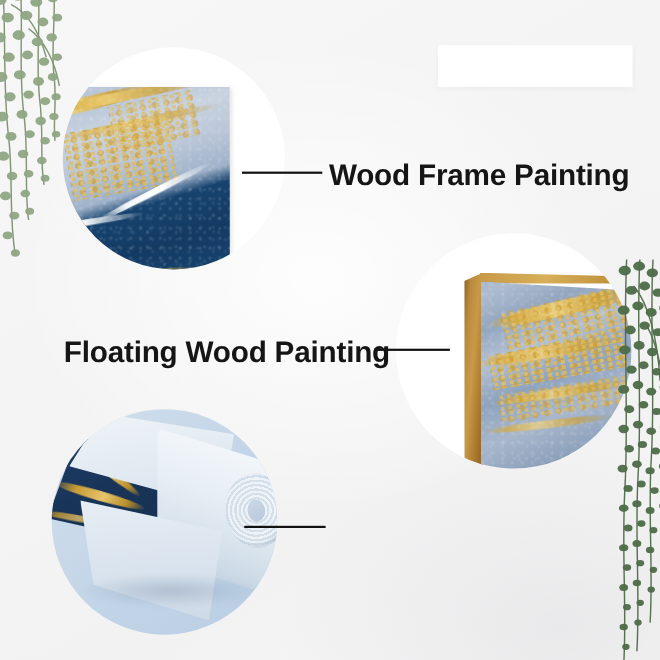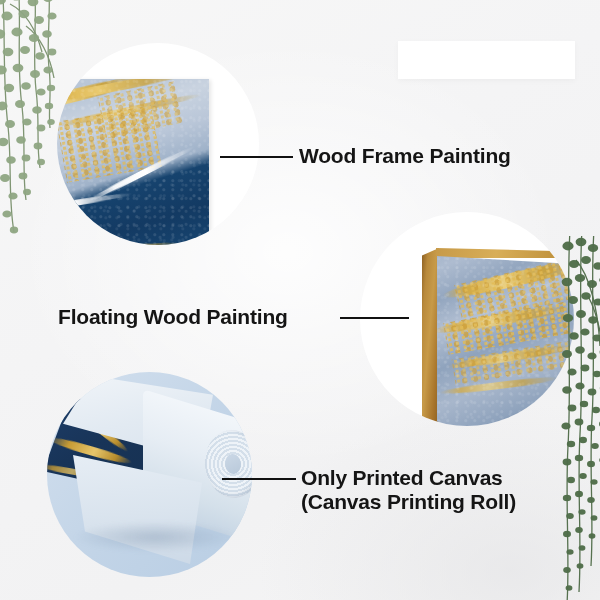--- a/index.html
+++ b/index.html
@@ -248,21 +248,21 @@
   }
   .conn-1 { left: 220px; top: 156px; width: 73px; }
   .conn-2 { left: 340px; top: 317px; width: 69px; }
   .conn-3 { left: 222px; top: 478px; width: 74px; }
 
   
   .label {
     position: absolute;
     color: #151515;
     font-weight: bold;
-    font-size: 21px;
+    font-size: 27px;
     letter-spacing: -0.2px;
     line-height: 1.14;
     white-space: pre-line;
   }
   .label-1 { left: 299px; top: 144px; }
   .label-2 { left: 58px;  top: 305px; }
   .label-3 { left: 301px; top: 466px; }
 
   
   .plant {
@@ -341,22 +341,20 @@
       <div class="roll-shadow"></div>
     </div>
   </div>
 
   <div class="connector conn-1"></div>
   <div class="connector conn-2"></div>
   <div class="connector conn-3"></div>
 
   <div class="label label-1">Wood Frame Painting</div>
   <div class="label label-2">Floating Wood Painting</div>
-  <div class="label label-3">Only Printed Canvas
-(Canvas Printing Roll)</div>
 
   <svg class="plant plant-left" viewBox="0 0 78 270" preserveAspectRatio="none">
     <g stroke="#79906c" stroke-width="1.3" fill="none" opacity="0.95">
       <path d="M10,-6 C14,40 10,92 16,140 C20,178 16,212 22,246"></path>
       <path d="M26,-6 C30,34 24,78 30,120 C34,156 30,186 34,214"></path>
       <path d="M42,-6 C46,28 40,66 44,104 C48,134 44,158 48,182"></path>
       <path d="M56,-6 C60,22 54,52 57,82 C60,106 56,124 58,142"></path>
       <path d="M18,18 C34,26 44,44 50,66"></path>
       <path d="M34,40 C48,50 58,70 62,92"></path>
     </g>

